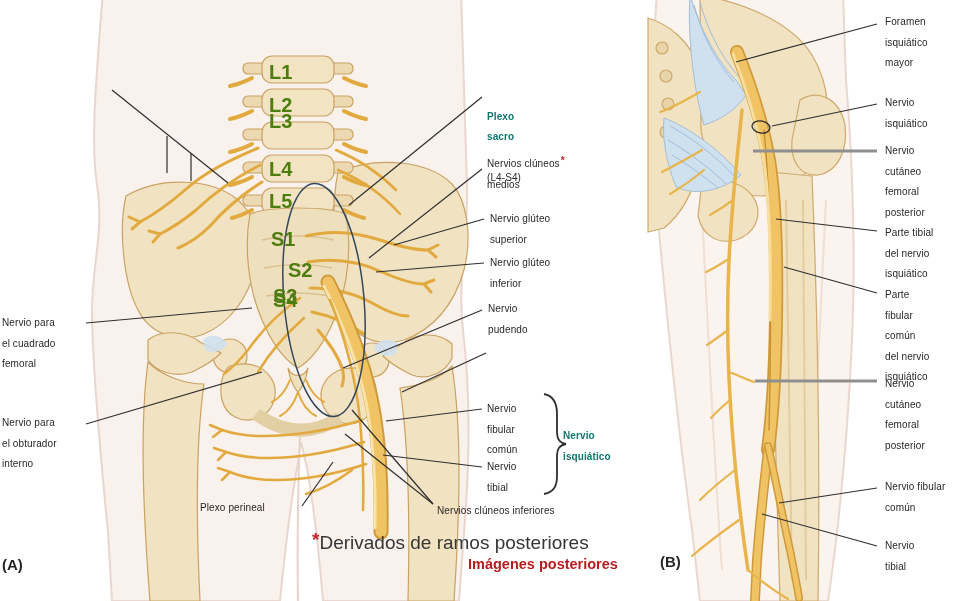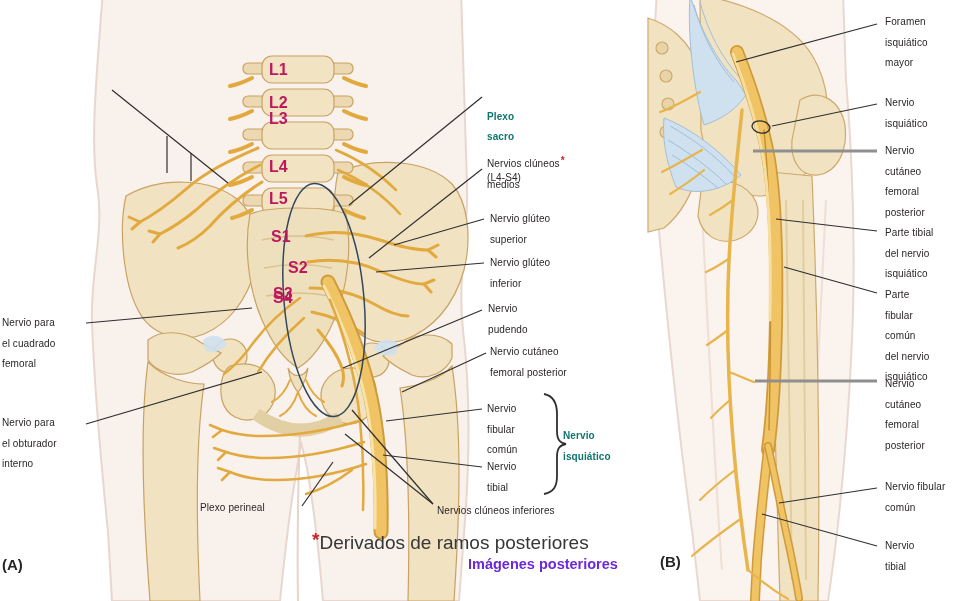--- a/index.html
+++ b/index.html
@@ -3,23 +3,23 @@
 <meta charset="utf-8">
 <style>
   html,body{margin:0;padding:0;background:#fff;}
   .stage{position:relative;width:971px;height:601px;background:#ffffff;
          font-family:"Liberation Sans",sans-serif;overflow:hidden;}
   svg{position:absolute;left:0;top:0;}
   .lab{position:absolute;white-space:pre-line;font-size:10px;line-height:20.5px;
        color:#2b2628;letter-spacing:.1px;}
   .bold{font-weight:bold;color:#0f766e;}
   .ast{color:#cb2229;font-weight:bold;position:relative;top:-3px;margin-left:1px;}
-  .spine{position:absolute;font-weight:bold;font-size:16px;color:#be185d;}
+  .spine{position:absolute;font-weight:bold;font-size:20px;color:#4d7c0f;}
   .tag{position:absolute;font-weight:bold;font-size:15px;color:#262626;}
-  .caption{position:absolute;font-weight:bold;font-size:14.5px;color:#6d28d9;}
+  .caption{position:absolute;font-weight:bold;font-size:14.5px;color:#b91c1c;}
   .foot{position:absolute;font-size:19px;color:#363636;}
 </style>
 </head>
 <body>
 
 <div class="stage">
 
 <svg width="971" height="601" viewBox="0 0 971 601">
 
   <g>
@@ -278,22 +278,20 @@
 
   <div class="lab" style="left:487px;top:154px"><span>Nervios clúneos</span><span class="ast">*</span><span>
 medios</span></div>
 
   <div class="lab" style="left:490px;top:209px">Nervio glúteo
 superior</div>
   <div class="lab" style="left:490px;top:253px">Nervio glúteo
 inferior</div>
   <div class="lab" style="left:488px;top:299px">Nervio
 pudendo</div>
-  <div class="lab" style="left:490px;top:342px">Nervio cutáneo
-femoral posterior</div>
   <div class="lab" style="left:487px;top:399px">Nervio
 fibular
 común</div>
   <div class="lab" style="left:487px;top:457px">Nervio
 tibial</div>
   <div class="lab bold" style="left:563px;top:426px">Nervio
 isquiático</div>
 
   <div class="lab" style="left:200px;top:498px">Plexo perineal</div>
   <div class="lab" style="left:437px;top:501px">Nervios clúneos inferiores</div>

